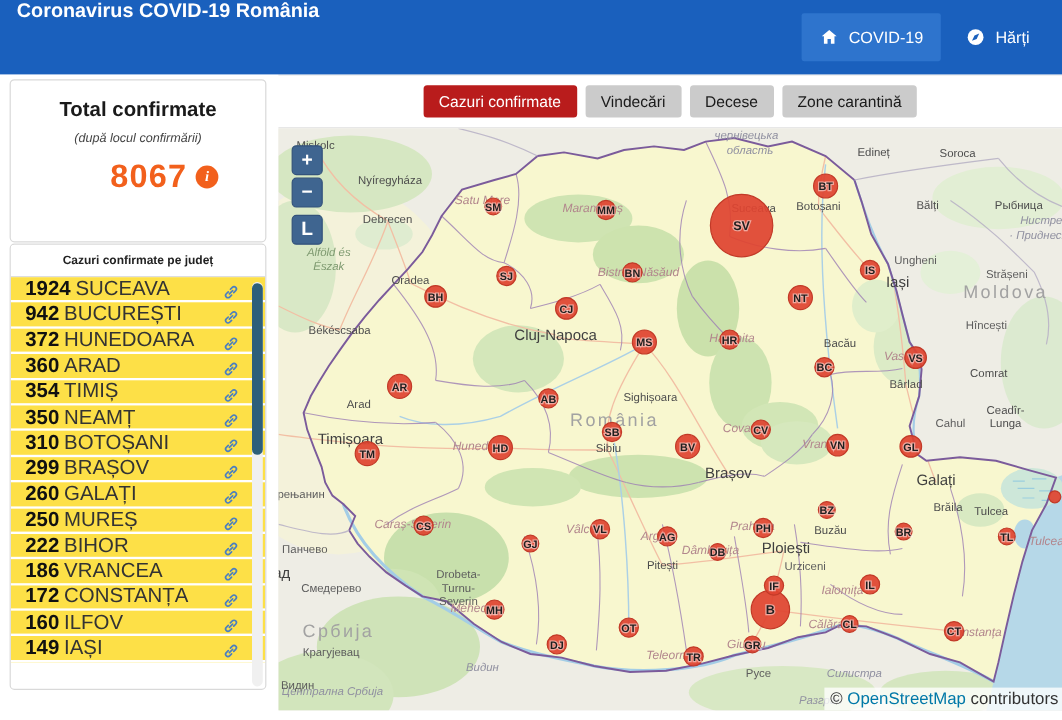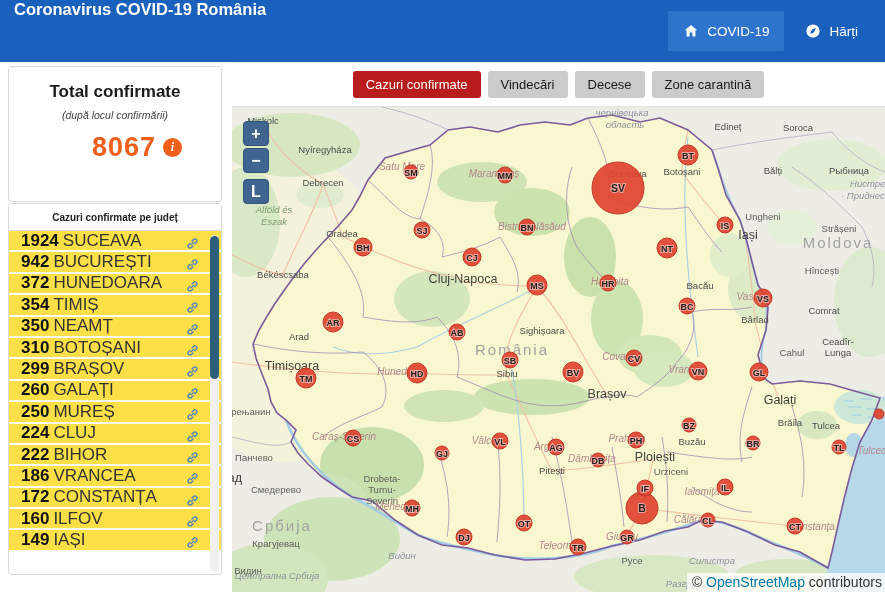--- a/index.html
+++ b/index.html
@@ -148,20 +148,31 @@
         <span>HUNEDOARA</span>
         <span class="lnk"><svg width="13" height="13" viewBox="0 0 16 16">
             <g stroke="#4a7ec0" stroke-width="1.7" fill="none" stroke-linecap="round">
               <path d="M6.3 9.7 L9.7 6.3"></path>
               <path d="M5.2 7.6 L3.2 9.6 a2.4 2.4 0 0 0 3.4 3.4 l2-2"></path>
               <path d="M10.8 8.4 l2-2 a2.4 2.4 0 0 0 -3.4 -3.4 l-2 2"></path>
             </g>
           </svg></span>
       </li>
       <li>
+        <span class="num">360</span>
+        <span>ARAD</span>
+        <span class="lnk"><svg width="13" height="13" viewBox="0 0 16 16">
+            <g stroke="#4a7ec0" stroke-width="1.7" fill="none" stroke-linecap="round">
+              <path d="M6.3 9.7 L9.7 6.3"></path>
+              <path d="M5.2 7.6 L3.2 9.6 a2.4 2.4 0 0 0 3.4 3.4 l2-2"></path>
+              <path d="M10.8 8.4 l2-2 a2.4 2.4 0 0 0 -3.4 -3.4 l-2 2"></path>
+            </g>
+          </svg></span>
+      </li>
+      <li>
         <span class="num">354</span>
         <span>TIMIȘ</span>
         <span class="lnk"><svg width="13" height="13" viewBox="0 0 16 16">
             <g stroke="#4a7ec0" stroke-width="1.7" fill="none" stroke-linecap="round">
               <path d="M6.3 9.7 L9.7 6.3"></path>
               <path d="M5.2 7.6 L3.2 9.6 a2.4 2.4 0 0 0 3.4 3.4 l2-2"></path>
               <path d="M10.8 8.4 l2-2 a2.4 2.4 0 0 0 -3.4 -3.4 l-2 2"></path>
             </g>
           </svg></span>
       </li>
@@ -205,31 +216,20 @@
             <g stroke="#4a7ec0" stroke-width="1.7" fill="none" stroke-linecap="round">
               <path d="M6.3 9.7 L9.7 6.3"></path>
               <path d="M5.2 7.6 L3.2 9.6 a2.4 2.4 0 0 0 3.4 3.4 l2-2"></path>
               <path d="M10.8 8.4 l2-2 a2.4 2.4 0 0 0 -3.4 -3.4 l-2 2"></path>
             </g>
           </svg></span>
       </li>
       <li>
         <span class="num">250</span>
         <span>MUREȘ</span>
-        <span class="lnk"><svg width="13" height="13" viewBox="0 0 16 16">
-            <g stroke="#4a7ec0" stroke-width="1.7" fill="none" stroke-linecap="round">
-              <path d="M6.3 9.7 L9.7 6.3"></path>
-              <path d="M5.2 7.6 L3.2 9.6 a2.4 2.4 0 0 0 3.4 3.4 l2-2"></path>
-              <path d="M10.8 8.4 l2-2 a2.4 2.4 0 0 0 -3.4 -3.4 l-2 2"></path>
-            </g>
-          </svg></span>
-      </li>
-      <li>
-        <span class="num">224</span>
-        <span>CLUJ</span>
         <span class="lnk"><svg width="13" height="13" viewBox="0 0 16 16">
             <g stroke="#4a7ec0" stroke-width="1.7" fill="none" stroke-linecap="round">
               <path d="M6.3 9.7 L9.7 6.3"></path>
               <path d="M5.2 7.6 L3.2 9.6 a2.4 2.4 0 0 0 3.4 3.4 l2-2"></path>
               <path d="M10.8 8.4 l2-2 a2.4 2.4 0 0 0 -3.4 -3.4 l-2 2"></path>
             </g>
           </svg></span>
       </li>
       <li>
         <span class="num">222</span>

